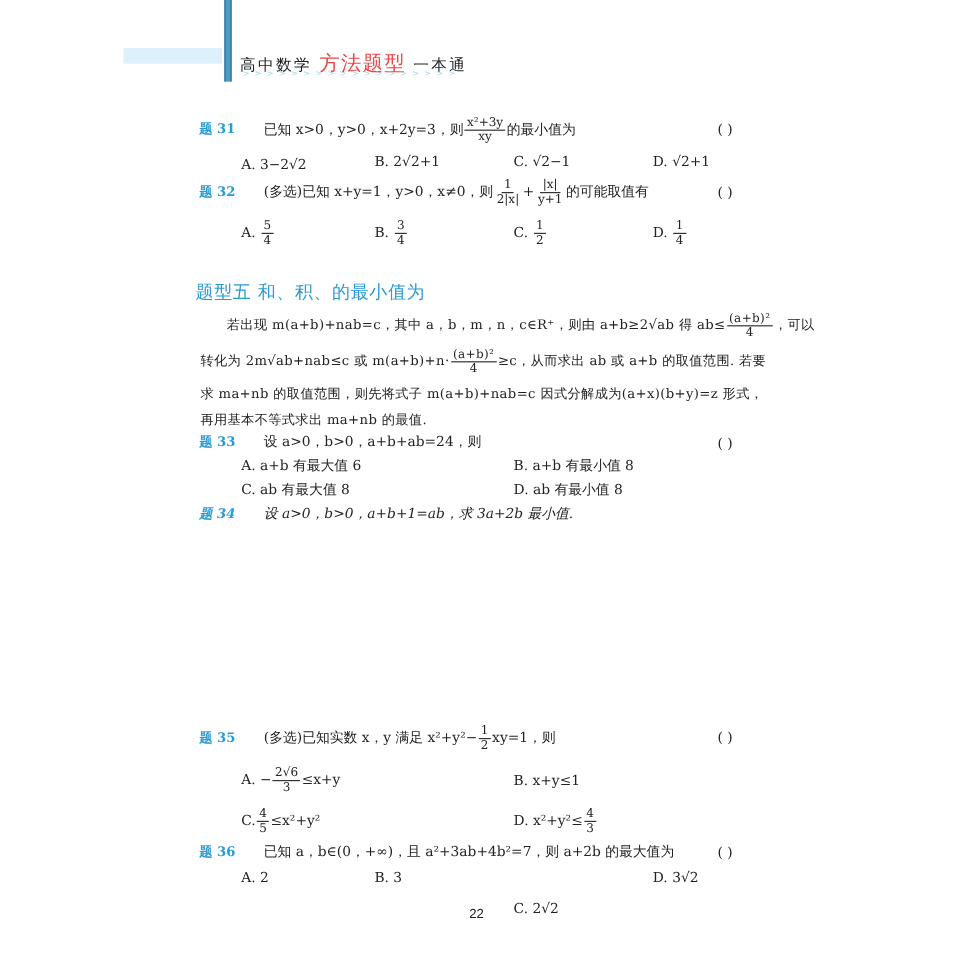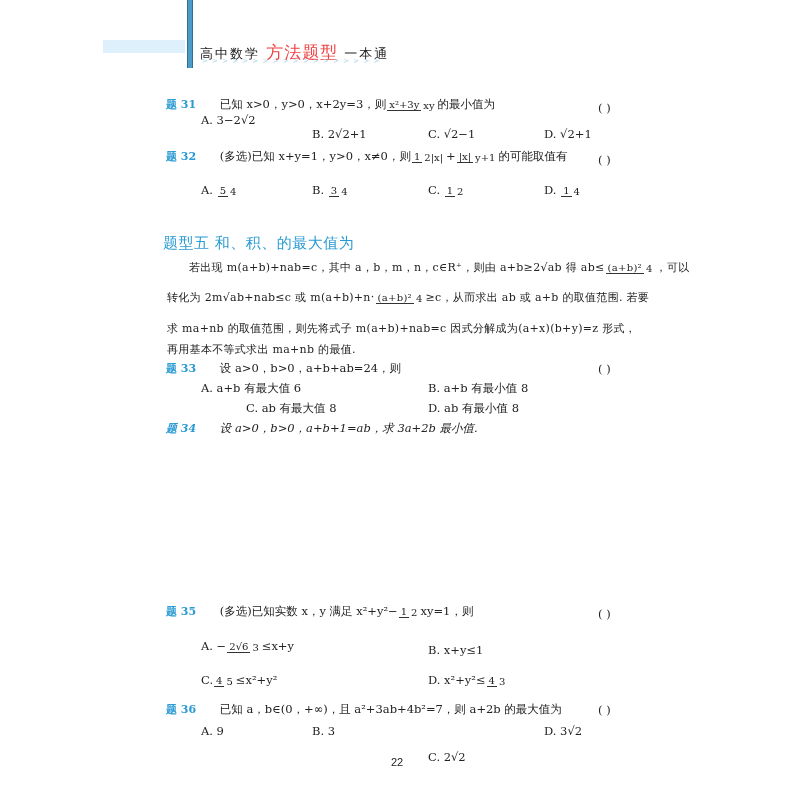--- a/index.html
+++ b/index.html
@@ -12,21 +12,21 @@
   .hdr-title { left:200px; top:41px; font-size:13px; letter-spacing:2px; color:#222; white-space:nowrap; font-family:"DejaVu Serif",serif; }
   .hdr-title .accent { color:#ef4444; font-size:17px; font-family:"DejaVu Sans",sans-serif; letter-spacing:1px; }
   .hdr-arrows { left:202px; top:57px; font-size:7px; color:#a9d3ea; letter-spacing:1px; white-space:nowrap; font-family:"DejaVu Sans",sans-serif; }
 
   .q { font-size:11.5px; white-space:nowrap; }
   .qnum { color:#2b9bd3; font-weight:bold; font-family:"DejaVu Sans",sans-serif; font-size:11px; margin-right:20px; }
   .qnum .n { font-family:"DejaVu Serif",serif; }
   .paren { font-size:11.5px; }
   .opt { font-size:11.5px; white-space:nowrap; }
 
-  .frac { display:inline-flex; flex-direction:row; align-items:center; vertical-align:middle; font-size:10px; line-height:11px; margin:0 1px; }
+  .frac { display:inline-flex; flex-direction:column; align-items:center; vertical-align:middle; font-size:10px; line-height:11px; margin:0 1px; }
   .frac .num { border-bottom:1px solid #333; padding:0 2px; }
   .frac .den { padding:0 2px; }
   .sec-title { left:163px; top:234px; font-size:15px; color:#2b9bd3; font-family:"DejaVu Sans",sans-serif; letter-spacing:0.5px; white-space:nowrap; }
   .para { font-size:11px; white-space:nowrap; letter-spacing:0.3px; }
   .pagenum { left:391px; top:756px; font-size:11px; font-family:"Liberation Sans",sans-serif; color:#222; }
 </style>
 </head>
 <body>
 
 <div class="abs hdr-band"></div>
@@ -39,21 +39,21 @@
 <div class="abs hdr-arrows">&gt; &gt; &gt; &gt; &gt; &gt; &gt; &gt; &gt; &gt; &gt; &gt; &gt; &gt; &gt; &gt; &gt; &gt;</div>
 
 <div class="abs q" style="left:166px; top:97px;">
   <span class="qnum"><span>题</span> <span class="n">31</span></span>
   <span>已知 x&gt;0，y&gt;0，x+2y=3，则</span><span class="frac">
       <span class="num">x²+3y</span>
       <span class="den">xy</span>
     </span><span>的最小值为</span>
 </div>
 <div class="abs paren" style="left:598px; top:101px;">(        )</div>
-<div class="abs opt" style="left:201px; top:113px;">A. 3−2√2</div>
+<div class="abs opt" style="left:201px; top:130px;">A. 3−2√2</div>
 <div class="abs opt" style="left:312px; top:127px;">B. 2√2+1</div>
 <div class="abs opt" style="left:428px; top:127px;">C. √2−1</div>
 <div class="abs opt" style="left:544px; top:127px;">D. √2+1</div>
 
 <div class="abs q" style="left:166px; top:149px;">
   <span class="qnum"><span>题</span> <span class="n">32</span></span>
   <span>(多选)已知 x+y=1，y&gt;0，x≠0，则</span><span class="frac">
       <span class="num">1</span>
       <span class="den">2|x|</span>
     </span><span>+</span><span class="frac">
@@ -72,21 +72,21 @@
     </span></div>
 <div class="abs opt" style="left:428px; top:183px;"><span>C.</span> <span class="frac">
       <span class="num">1</span>
       <span class="den">2</span>
     </span></div>
 <div class="abs opt" style="left:544px; top:183px;"><span>D.</span> <span class="frac">
       <span class="num">1</span>
       <span class="den">4</span>
     </span></div>
 
-<div class="abs sec-title">题型五    和、积、的最大值为</div>
+<div class="abs sec-title">题型五    和、积、的最小值为</div>
 <div class="abs para" style="left:189px; top:260px;">
   <span>若出现 m(a+b)+nab=c，其中 a，b，m，n，c∈R⁺，则由 a+b≥2√ab 得 ab≤</span><span class="frac">
       <span class="num">(a+b)²</span>
       <span class="den">4</span>
     </span><span>，可以</span>
 </div>
 <div class="abs para" style="left:167px; top:290px;">
   <span>转化为 2m√ab+nab≤c 或 m(a+b)+n·</span><span class="frac">
       <span class="num">(a+b)²</span>
       <span class="den">4</span>
@@ -95,21 +95,21 @@
 <div class="abs para" style="left:167px; top:321px;">求 ma+nb 的取值范围，则先将式子 m(a+b)+nab=c 因式分解成为(a+x)(b+y)=z 形式，</div>
 <div class="abs para" style="left:167px; top:342px;">再用基本不等式求出 ma+nb 的最值.</div>
 
 <div class="abs q" style="left:166px; top:361px;">
   <span class="qnum"><span>题</span> <span class="n">33</span></span>
   <span>设 a&gt;0，b&gt;0，a+b+ab=24，则</span>
 </div>
 <div class="abs paren" style="left:598px; top:362px;">(        )</div>
 <div class="abs opt" style="left:201px; top:381px;">A. a+b 有最大值 6</div>
 <div class="abs opt" style="left:428px; top:381px;">B. a+b 有最小值 8</div>
-<div class="abs opt" style="left:201px; top:401px;margin-left:45px;">C. ab 有最大值 8</div>
+<div class="abs opt" style="left:201px; top:401px;">C. ab 有最大值 8</div>
 <div class="abs opt" style="left:428px; top:401px;">D. ab 有最小值 8</div>
 
 <div class="abs q" style="left:166px; top:421px;font-style:italic;">
   <span class="qnum"><span>题</span> <span class="n">34</span></span>
   <span>设 a&gt;0，b&gt;0，a+b+1=ab，求 3a+2b 最小值.</span>
 </div>
 
 <div class="abs q" style="left:166px; top:604px;">
   <span class="qnum"><span>题</span> <span class="n">35</span></span>
   <span>(多选)已知实数 x，y 满足 x²+y²−</span><span class="frac">
@@ -136,18 +136,18 @@
       <span class="num">4</span>
       <span class="den">3</span>
     </span>
 </div>
 
 <div class="abs q" style="left:166px; top:702px;">
   <span class="qnum"><span>题</span> <span class="n">36</span></span>
   <span>已知 a，b∈(0，+∞)，且 a²+3ab+4b²=7，则 a+2b 的最大值为</span>
 </div>
 <div class="abs paren" style="left:598px; top:703px;">(        )</div>
-<div class="abs opt" style="left:201px; top:724px;">A. 9</div>
+<div class="abs opt" style="left:201px; top:724px;">A. 2</div>
 <div class="abs opt" style="left:312px; top:724px;">B. 3</div>
 <div class="abs opt" style="left:428px; top:724px;margin-top:26px;">C. 2√2</div>
 <div class="abs opt" style="left:544px; top:724px;">D. 3√2</div>
 
 <div class="abs pagenum">22</div>
 
 </body></html>

